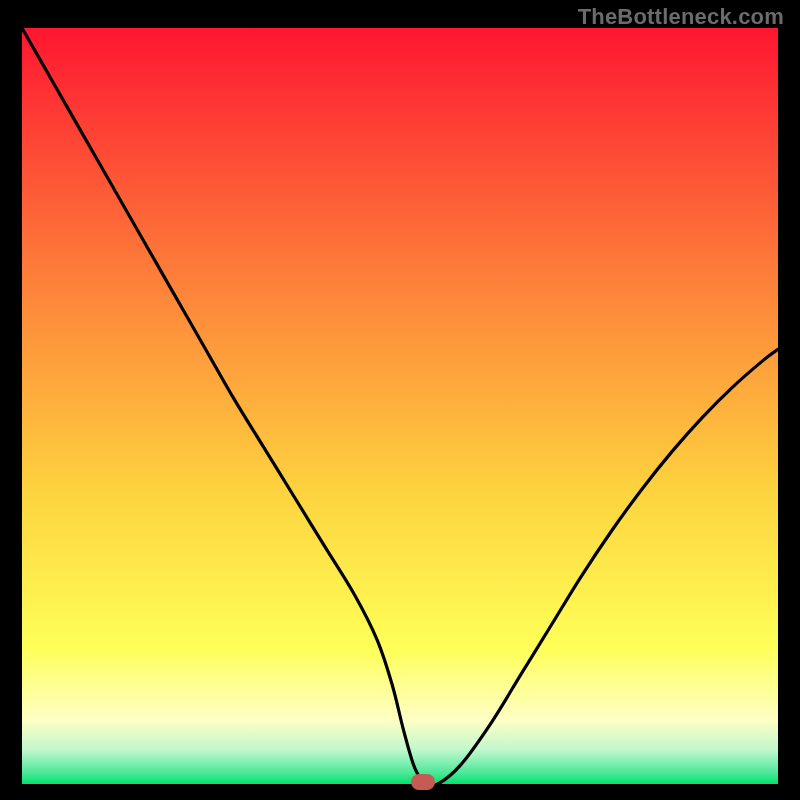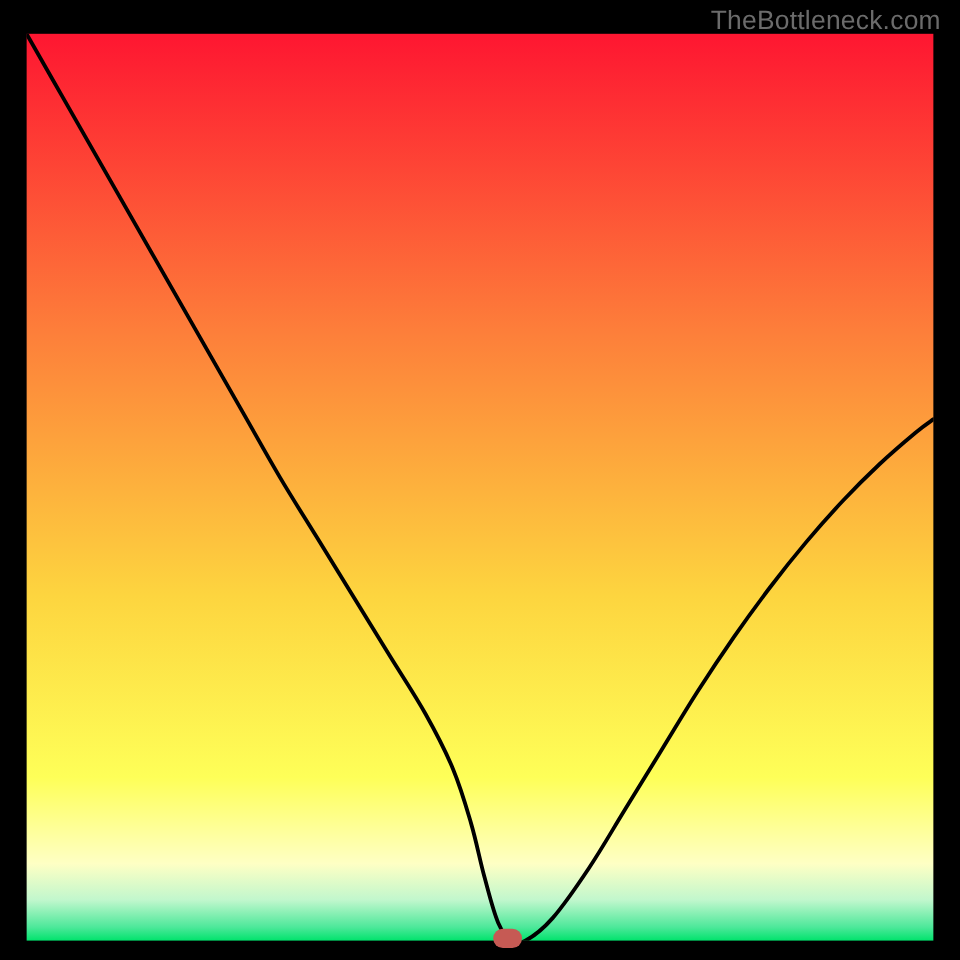--- a/index.html
+++ b/index.html
@@ -17,21 +17,21 @@
     width: 800px;
     height: 800px;
     background: #000;
   }
   .watermark {
     position: absolute;
     top: 4px;
     right: 16px;
     font-family: Arial, Helvetica, sans-serif;
     font-size: 22px;
-    font-weight: 400;
+    font-weight: 700;
     color: #6b6b6b;
     letter-spacing: 0.2px;
   }
   svg {
     position: absolute;
     left: 22px;
     top: 28px;
     width: 756px;
     height: 756px;
     display: block;

